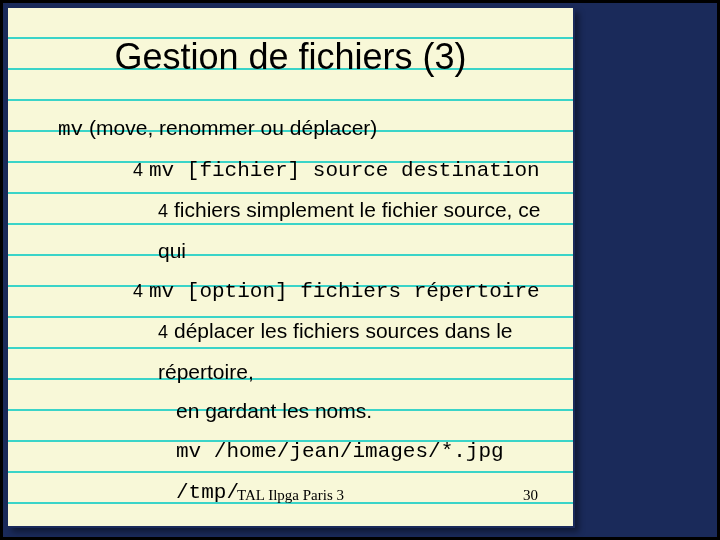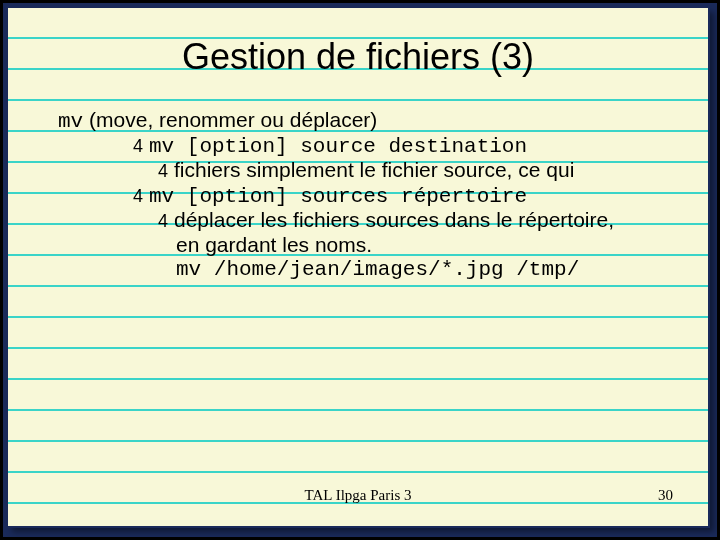--- a/index.html
+++ b/index.html
@@ -14,21 +14,21 @@
     top: 3px;
     left: 3px;
     width: 714px;
     height: 534px;
     background: #1a2a5a;
   }
   .slide-inner {
     position: absolute;
     top: 5px;
     left: 5px;
-    width: 702px;
+    width: 567px;
     height: 520px;
     background: #f8f8d8;
     background-image: repeating-linear-gradient(
       to bottom,
       transparent 0,
       transparent 29px,
       #3ad4c8 29px,
       #3ad4c8 31px
     );
     box-shadow: 4px 4px 6px rgba(0,0,0,0.4);
@@ -46,21 +46,21 @@
     color: #000;
   }
   .content {
     position: absolute;
     top: 100px;
     left: 50px;
     right: 30px;
     font-family: Arial, sans-serif;
     font-size: 21px;
     color: #000;
-    line-height: 23px;
+    line-height: 39px;
   }
   .mono {
     font-family: "Courier New", monospace;
     font-size: 21px;
   }
   .b1 { margin-left: 0; }
   .b2 { margin-left: 75px; }
   .b3 { margin-left: 100px; }
   .indent3 { margin-left: 118px; }
   .bullet {
@@ -97,30 +97,30 @@
 
     <div class="title">Gestion de fichiers (3)</div>
 
     <div class="content">
 
       <div class="b1">
         <span class="mono">mv</span><span> (move, renommer ou déplacer)</span>
       </div>
 
       <div class="b2">
-        <span class="bullet">4</span><span class="mono">mv [option] source destination</span>
+        <span class="bullet">4</span><span class="mono">mv [fichier] source destination</span>
       </div>
 
       <div class="b3">
         <span class="bullet">4</span><span>fichiers simplement le fichier source, ce qui</span>
       </div>
 
 
       <div class="b2">
-        <span class="bullet">4</span><span class="mono">mv [option] sources répertoire</span>
+        <span class="bullet">4</span><span class="mono">mv [option] fichiers répertoire</span>
       </div>
 
       <div class="b3">
         <span class="bullet">4</span><span>déplacer les fichiers sources dans le répertoire,</span>
       </div>
       <div class="indent3">en gardant les noms.</div>
 
       <div class="indent3">
         <span class="mono">mv /home/jean/images/*.jpg  /tmp/</span>
       </div>

